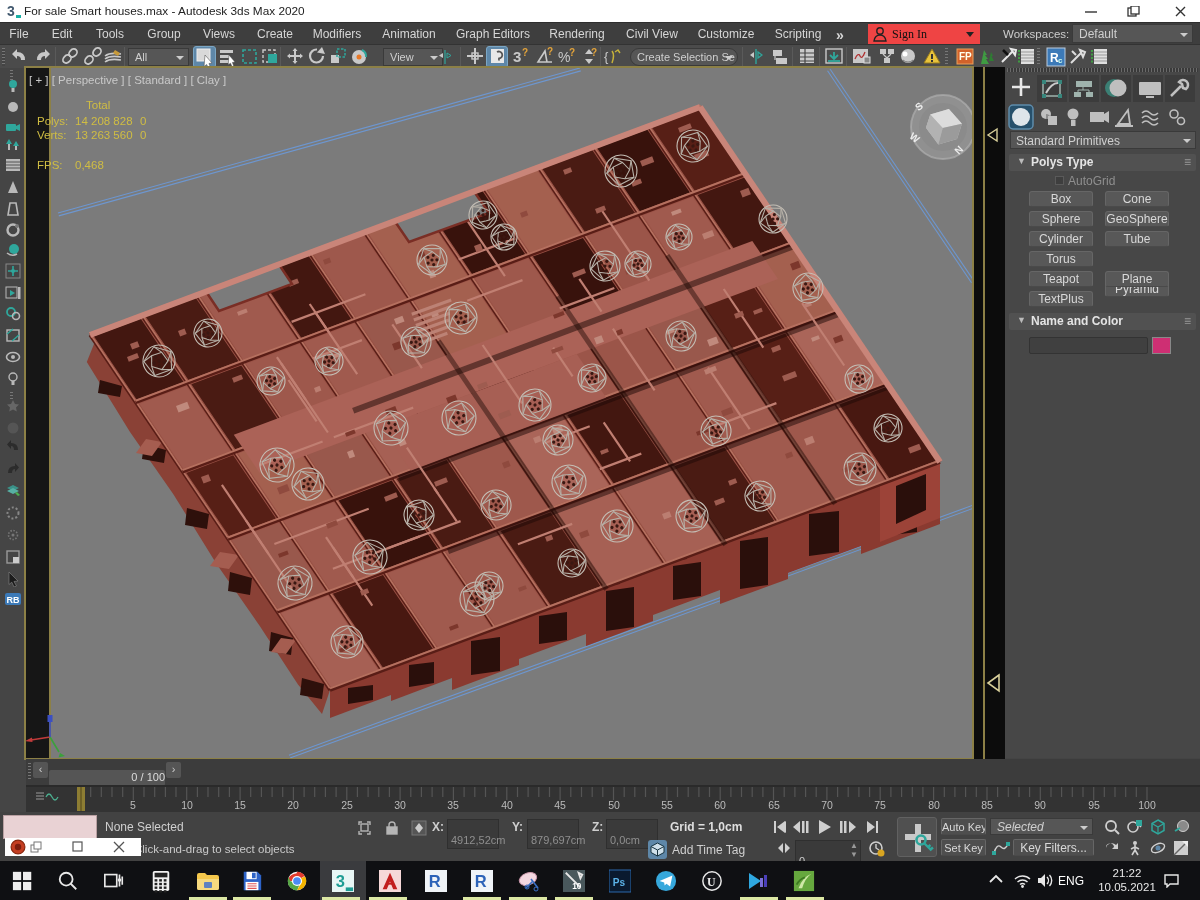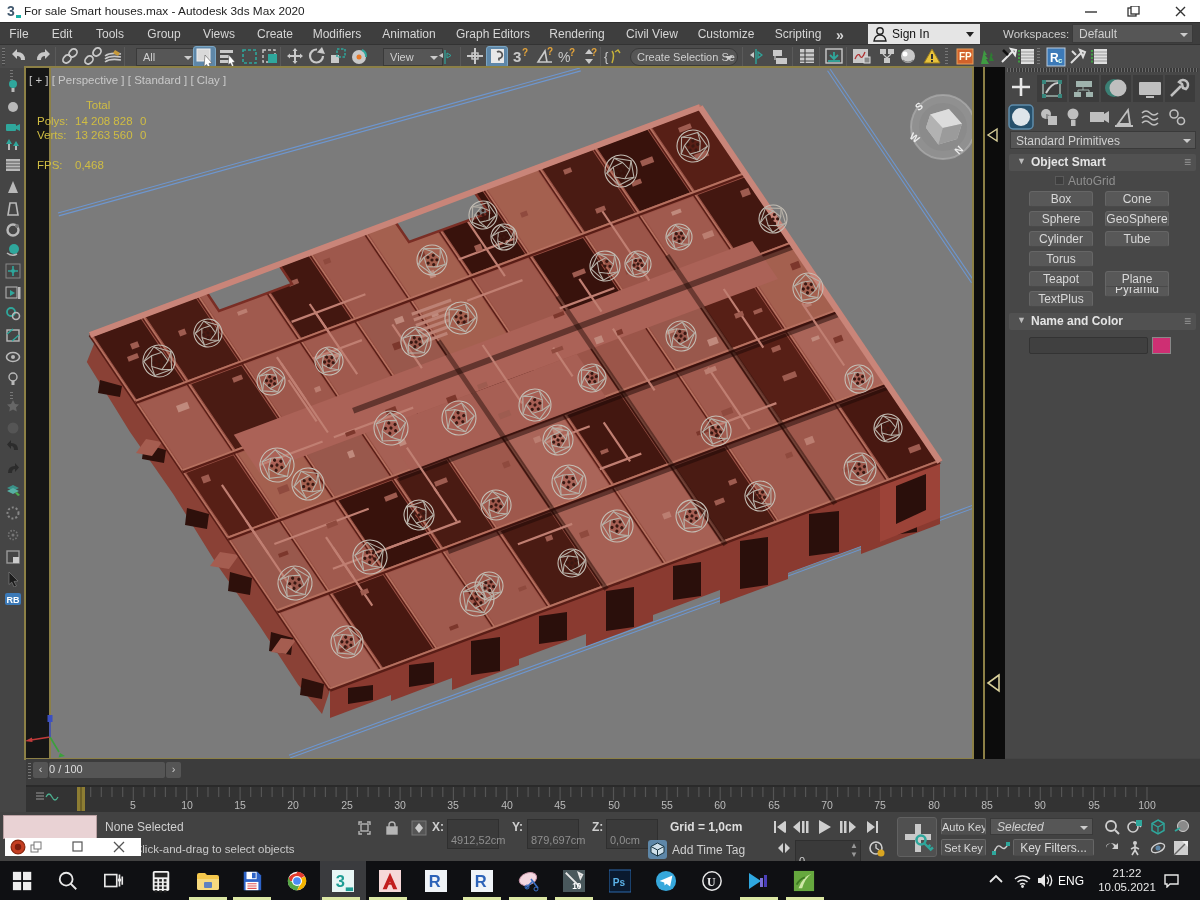--- a/index.html
+++ b/index.html
@@ -51,21 +51,21 @@
     <div class="mi" style="left:219px">Views</div>
     <div class="mi" style="left:275px">Create</div>
     <div class="mi" style="left:337px">Modifiers</div>
     <div class="mi" style="left:409px">Animation</div>
     <div class="mi" style="left:493px">Graph Editors</div>
     <div class="mi" style="left:577px">Rendering</div>
     <div class="mi" style="left:652px">Civil View</div>
     <div class="mi" style="left:726px">Customize</div>
     <div class="mi" style="left:798px">Scripting</div>
     <div class="mi" style="left:840px"><span style="font-size:14px;font-weight:bold">»</span></div>
- <div class="abs" style="left:868px;top:1px;width:112px;height:20px;background:#e5e5e5;">
+ <div class="abs" style="left:868px;top:1px;width:112px;height:20px;background:#ef4444;font-family:Liberation Serif, serif;">
    <svg class="abs" style="left:4px;top:2px" width="16" height="16">
      <circle cx="8" cy="5" r="3.2" fill="none" stroke="#222" stroke-width="1.4"></circle>
      <path d="M2 15 Q3 9 8 9 Q13 9 14 15 Z" fill="none" stroke="#222" stroke-width="1.4"></path>
    </svg>
    <div class="abs" style="left:24px;top:3px;font-size:12px;color:#111;">Sign In</div>
    <div class="abs" style="right:6px;top:8px;width:0;height:0;border-left:4px solid transparent;border-right:4px solid transparent;border-top:5px solid #222;"></div>
  </div>
  <div class="abs" style="left:1003px;top:5px;font-size:11.5px;color:#cdcdcd;">Workspaces:</div>
  <div class="combo" style="left:1072px;top:1px;width:121px;height:19px;">
       <span style="position:absolute;left:6px;top:2px">Default</span>
@@ -87,21 +87,21 @@
     </svg>
     <svg class="abs" style="left:83px;top:1px" width="20" height="22" viewBox="0 0 20 22">
       <ellipse cx="6" cy="14" rx="4.5" ry="3.5" fill="none" stroke="#c9c9c9" stroke-width="1.8" transform="rotate(-45 6 14)"></ellipse>
       <ellipse cx="14" cy="6" rx="4.5" ry="3.5" fill="none" stroke="#c9c9c9" stroke-width="1.8" transform="rotate(-45 14 6)"></ellipse>
     </svg>
     <svg class="abs" style="left:103px;top:1px" width="20" height="22" viewBox="0 0 20 22">
       <path d="M2 16 Q7 12 18 14 M2 13 Q7 9 18 11 M2 10 Q7 6 18 8" stroke="#c9c9c9" fill="none" stroke-width="1.6"></path>
       <path d="M12 4 l5 3 -2 3 -5 -3 Z" fill="#c79a3a"></path>
     </svg>
     <div class="sep" style="left:124px"></div>
-    <div class="combo" style="left:136px;top:3px;width:61px;height:18px;">
+    <div class="combo" style="left:128px;top:3px;width:61px;height:18px;">
       <span style="position:absolute;left:6px;top:2px;font-size:11px">All</span>
       <span class="arr"></span>
     </div>
     <div class="abs" style="left:193px;top:1px;width:23px;height:22px;background:#5e87a8;border-radius:3px;border:1px solid #7ba6c4;"></div>
     <svg class="abs" style="left:195px;top:1px" width="20" height="22" viewBox="0 0 20 22">
       <rect x="2" y="3" width="13" height="12" fill="#d9d9d9" stroke="#eee"></rect>
       <path d="M10 9 l7 8 -3 .5 1.5 4 -2 1 -1.8-4 -2.7 2 Z" fill="#fff" stroke="#555" stroke-width=".6"></path>
     </svg>
     <svg class="abs" style="left:218px;top:1px" width="20" height="22" viewBox="0 0 20 22">
       <rect x="2" y="4" width="13" height="3" fill="#c9c9c9"></rect>
@@ -1445,21 +1445,21 @@
         <circle cx="166" cy="10" r="4"></circle>
         <circle cx="173" cy="17" r="3.5"></circle>
       </g>
     </svg>
     <div class="combo" style="left:5px;top:63px;width:186px;height:18px;">
       <span style="position:absolute;left:5px;top:2px">Standard Primitives</span>
       <span class="arr"></span>
     </div>
     <div class="rollhead" style="top:86px;">
       <span style="position:absolute;left:8px;top:2px;font-size:9px;color:#bbb">▼</span>
-      <span style="position:absolute;left:22px;top:1px">Object Smart</span>
+      <span style="position:absolute;left:22px;top:1px">Polys Type</span>
       <span style="position:absolute;right:5px;top:1px;color:#999;font-weight:normal">≡</span>
     </div>
     <div class="abs" style="left:50px;top:108px;width:9px;height:9px;background:#3e3e3e;border:1px solid #5a5a5a;"></div>
     <div class="abs" style="left:63px;top:106px;font-size:12px;color:#8f8f8f;">AutoGrid</div>
     <div class="btn" style="left:24px;top:123px;width:64px;height:16px;line-height:15px;">Box</div>
     <div class="btn" style="left:100px;top:123px;width:64px;height:16px;line-height:15px;">Cone</div>
     <div class="btn" style="left:24px;top:143px;width:64px;height:16px;line-height:15px;">Sphere</div>
     <div class="btn" style="left:100px;top:143px;width:64px;height:16px;line-height:15px;">GeoSphere</div>
     <div class="btn" style="left:24px;top:163px;width:64px;height:16px;line-height:15px;">Cylinder</div>
     <div class="btn" style="left:100px;top:163px;width:64px;height:16px;line-height:15px;">Tube</div>
@@ -1472,21 +1472,21 @@
       <span style="position:absolute;left:8px;top:2px;font-size:9px;color:#bbb">▼</span>
       <span style="position:absolute;left:22px;top:1px">Name and Color</span>
       <span style="position:absolute;right:5px;top:1px;color:#999;font-weight:normal">≡</span>
     </div>
     <div class="abs" style="left:24px;top:269px;width:119px;height:17px;background:#404040;border:1px solid #333;border-radius:2px;"></div>
     <div class="abs" style="left:147px;top:269px;width:19px;height:17px;background:#ce2f73;border:1px solid #888;"></div>
   </div>
 <div class="abs" id="tslider">
  <div class="abs" style="left:2px;top:4px;width:3px;height:18px;background:repeating-linear-gradient(#777 0 1px,#3c3c3c 1px 3px);"></div>
  <div class="abs" style="left:7px;top:3px;width:15px;height:16px;background:#555;border-radius:2px;color:#ccc;font-size:11px;text-align:center;line-height:15px;">‹</div>
- <div class="abs" style="left:23px;top:3px;width:116px;height:16px;background:#555;border-radius:2px;color:#ddd;font-size:11px;text-align:left;line-height:15px;">0 / 100</div>
+ <div class="abs" style="left:23px;top:11px;width:116px;height:16px;background:#555;border-radius:2px;color:#ddd;font-size:11px;text-align:right;line-height:15px;">0 / 100</div>
  <div class="abs" style="left:140px;top:3px;width:15px;height:16px;background:#555;border-radius:2px;color:#ccc;font-size:11px;text-align:center;line-height:15px;">›</div>
 </div>
 <svg class="abs" style="left:26px;top:785px" width="1174" height="27" viewBox="0 0 1174 27">
     <rect width="1174" height="27" fill="#333"></rect>
     <rect x="0" y="0" width="1174" height="2" fill="#2a2a2a"></rect>
     <g stroke="#9a9a9a">
       <path d="M10 8 h8 M10 11 h8 M10 14 h8"></path>
     </g>
     <path d="M20 12 q3 -6 6 0 t6 0" stroke="#4cae8f" fill="none" stroke-width="1.3"></path>
     <line x1="54.0" y1="2" x2="54.0" y2="15" stroke="#555" stroke-width="1.2"></line>

